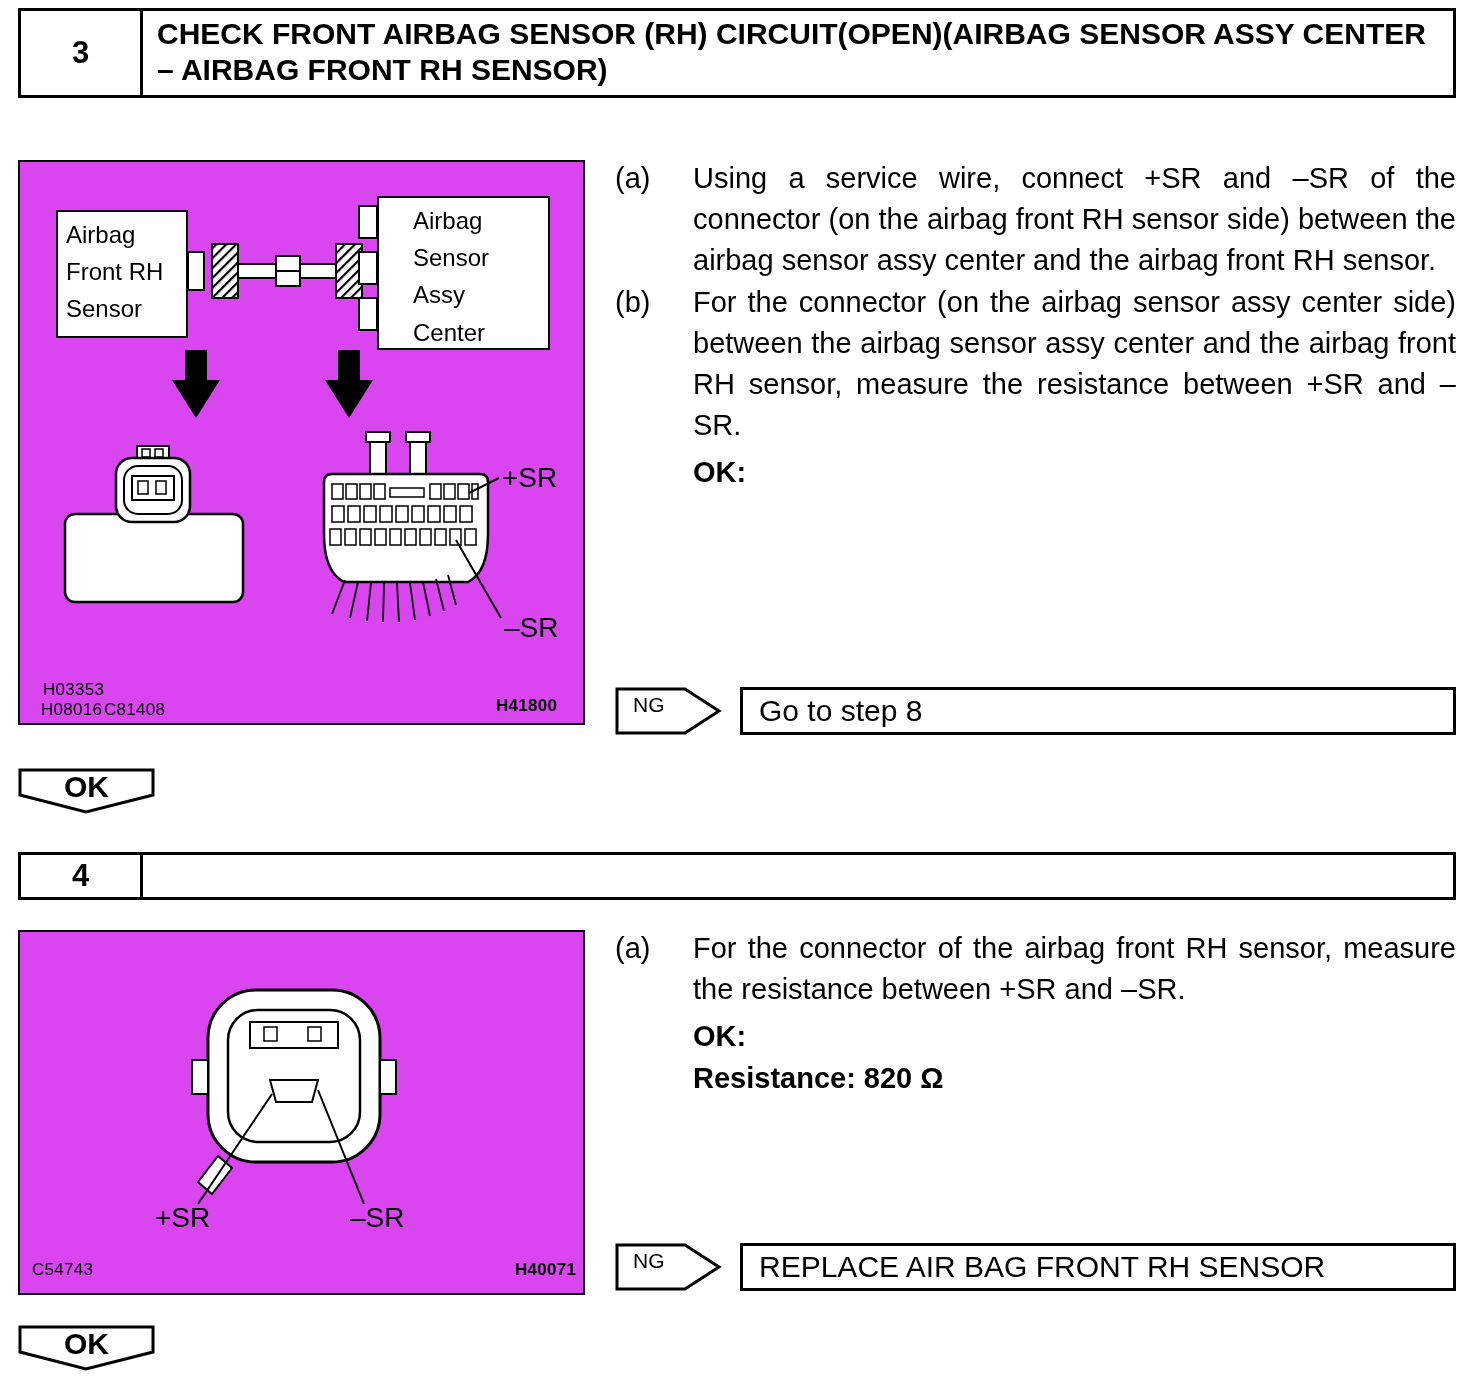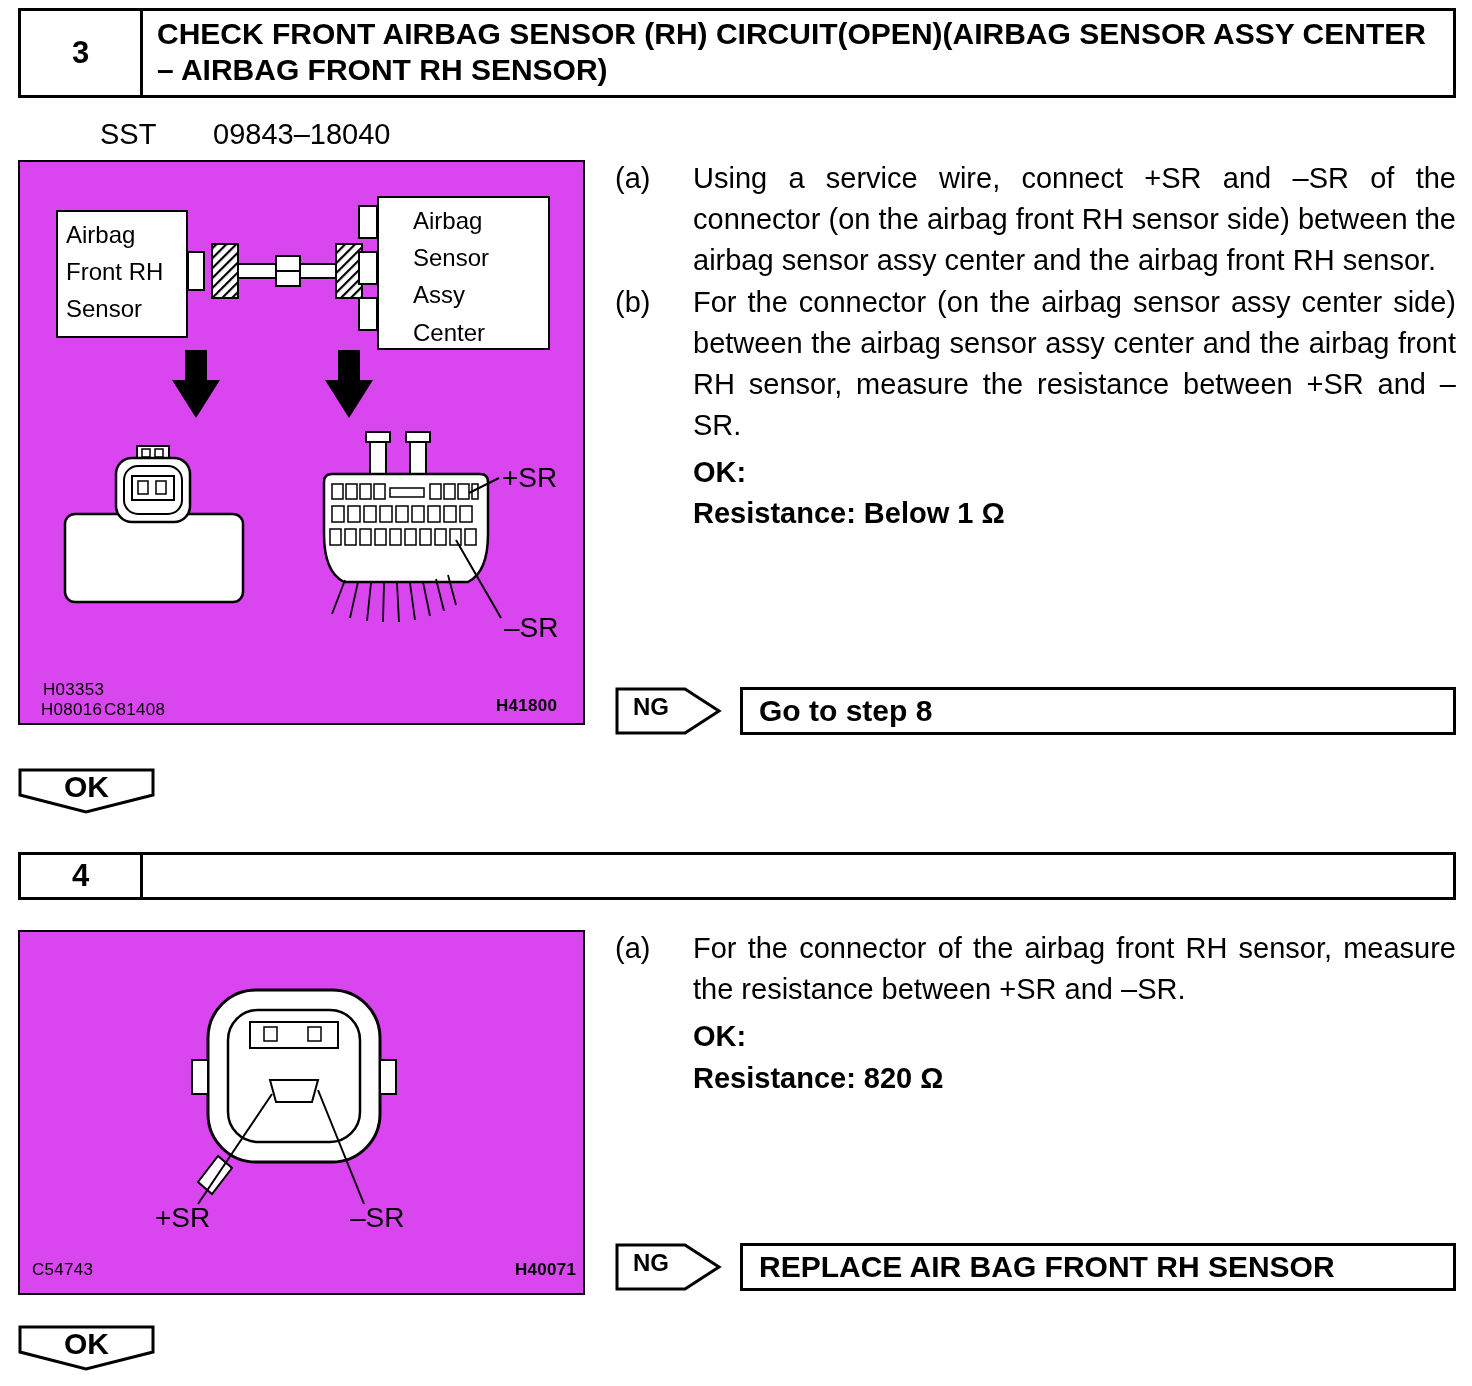--- a/index.html
+++ b/index.html
@@ -22,40 +22,36 @@
 
   .text-col { position:absolute; left:615px; width:841px; font-size:29px; line-height:1.42; }
   .list-item { display:flex; }
   .list-marker { width:78px; flex:0 0 78px; }
   .list-text { flex:1; text-align:justify; }
   .spec-line { margin-left:78px; font-weight:bold; }
   .spec-first { margin-top:6px; }
 
   .ng-row { position:absolute; left:615px; width:841px; height:48px; }
   .ng-shape-wrap { position:absolute; left:0; top:0; width:108px; height:48px; }
-  .ng-label { position:absolute; left:18px; top:6px; font-size:24px; font-weight:bold;text-align:right; }
-  .result-box { position:absolute; left:125px; right:0; top:0; bottom:0; border:3px solid #000; display:flex; align-items:center; padding-left:16px; font-size:30px; font-weight:bold; background:#fff; }
+  .ng-label { position:absolute; left:18px; top:6px; font-size:21px; font-weight:normal;text-align:right; }
+  .result-box { position:absolute; left:125px; right:0; top:0; bottom:0; border:3px solid #000; display:flex; align-items:center; padding-left:16px; font-size:30px; font-weight:normal; background:#fff; }
 
   .ok-arrow { position:absolute; left:18px; width:138px; height:47px; }
   .ok-arrow-label { position:absolute; left:46px; top:2px; font-size:30px; font-weight:bold; }
 </style>
 </head>
 <body>
 
 <div class="page">
 
   <div class="header-bar" style="top:8px;">
     <div class="header-num">3</div>
     <div class="header-title">CHECK FRONT AIRBAG SENSOR (RH) CIRCUIT(OPEN)(AIRBAG SENSOR ASSY CENTER – AIRBAG FRONT RH SENSOR)</div>
   </div>
 
-  <div class="sst-line">
-    <span class="sst-label">SST</span>
-    <span class="sst-value">09843–18040</span>
-  </div>
 
   <div class="figure" style="top:160px; height:565px;">
     <svg class="fig-svg" width="563" height="561" viewBox="0 0 563 561">
       <defs>
         <pattern id="hatch" width="7" height="7" patternUnits="userSpaceOnUse" patternTransform="rotate(45)">
           <rect width="7" height="7" fill="#fff"></rect>
           <line x1="1" y1="0" x2="1" y2="7" stroke="#000" stroke-width="2.4"></line>
         </pattern>
       </defs>
       <g stroke="#000" fill="#fff" stroke-width="2">
@@ -164,21 +160,20 @@
   <div class="text-col" style="top:158px;">
     <div class="list-item">
       <div class="list-marker">(a)</div>
       <div class="list-text">Using a service wire, connect +SR and –SR of the connector (on the airbag front RH sensor side) between the airbag sensor assy center and the airbag front RH sensor.</div>
     </div>
     <div class="list-item">
       <div class="list-marker">(b)</div>
       <div class="list-text">For the connector (on the airbag sensor assy center side) between the airbag sensor assy center and the airbag front RH sensor, measure the resistance between +SR and –SR.</div>
     </div>
     <div class="spec-line spec-first">OK:</div>
-    <div class="spec-line">Resistance: Below 1 Ω</div>
   </div>
 
   <div class="ng-row" style="top:687px;">
     <div class="ng-shape-wrap">
       <svg width="108" height="48" viewBox="0 0 108 48">
         <polygon points="2,2 70,2 104,24 70,46 2,46" fill="#fff" stroke="#000" stroke-width="3"></polygon>
       </svg>
       <span class="ng-label">NG</span>
     </div>
     <div class="result-box">Go to step 8</div>

